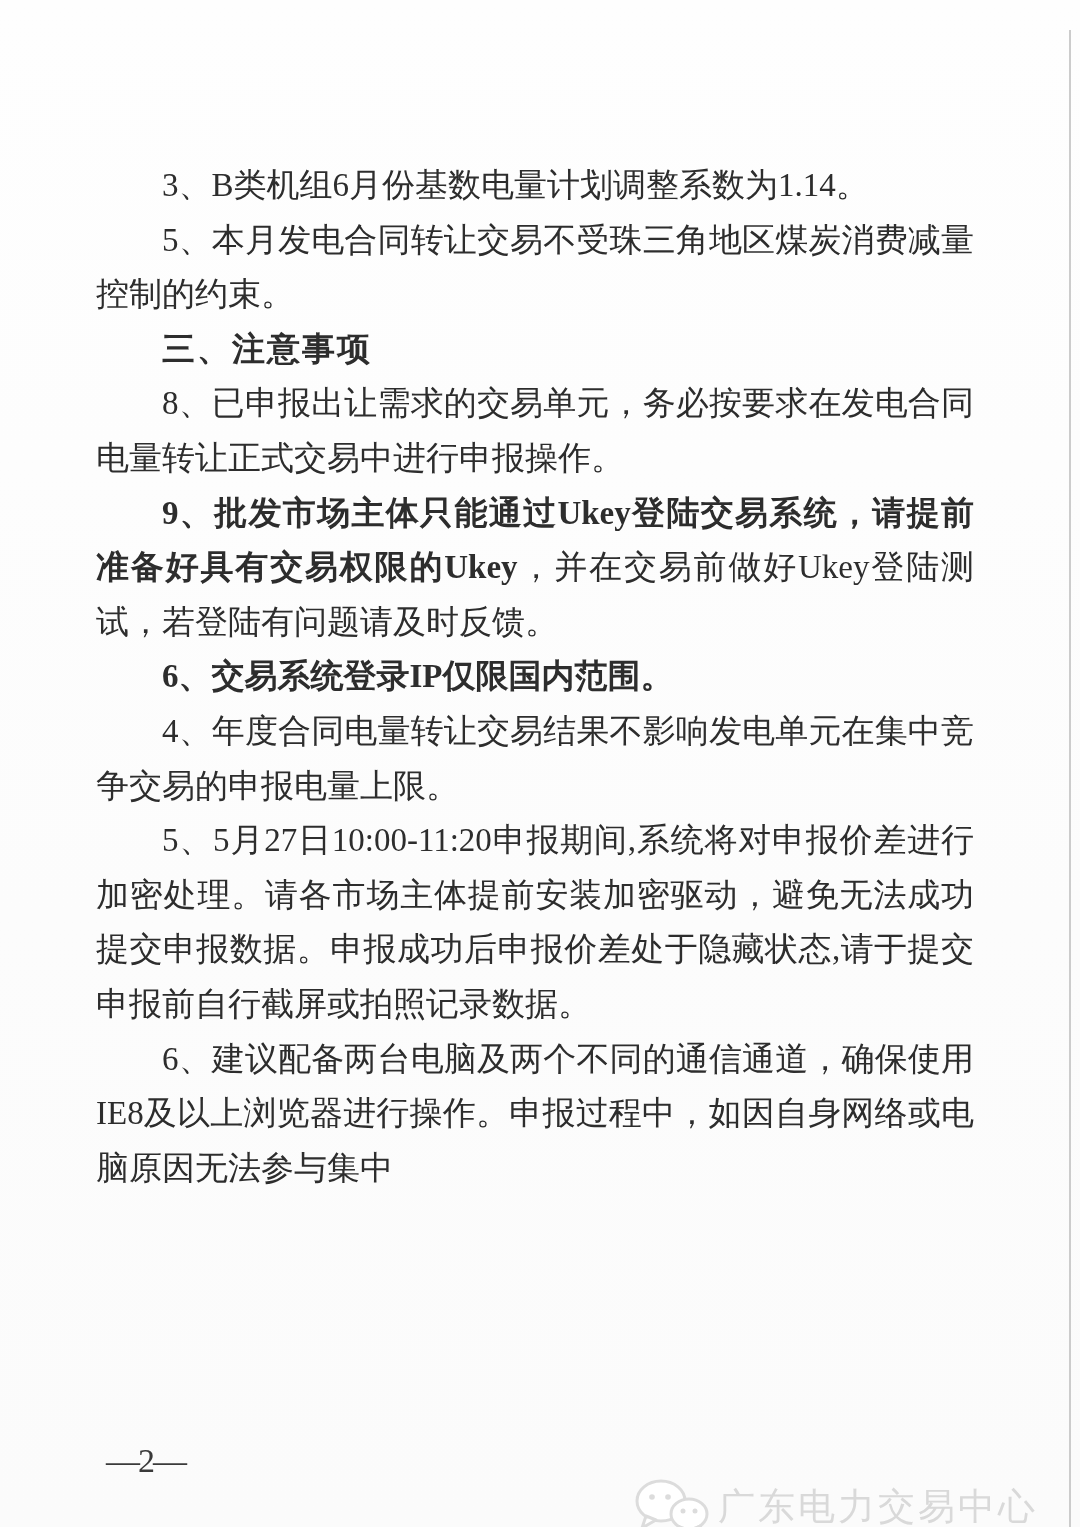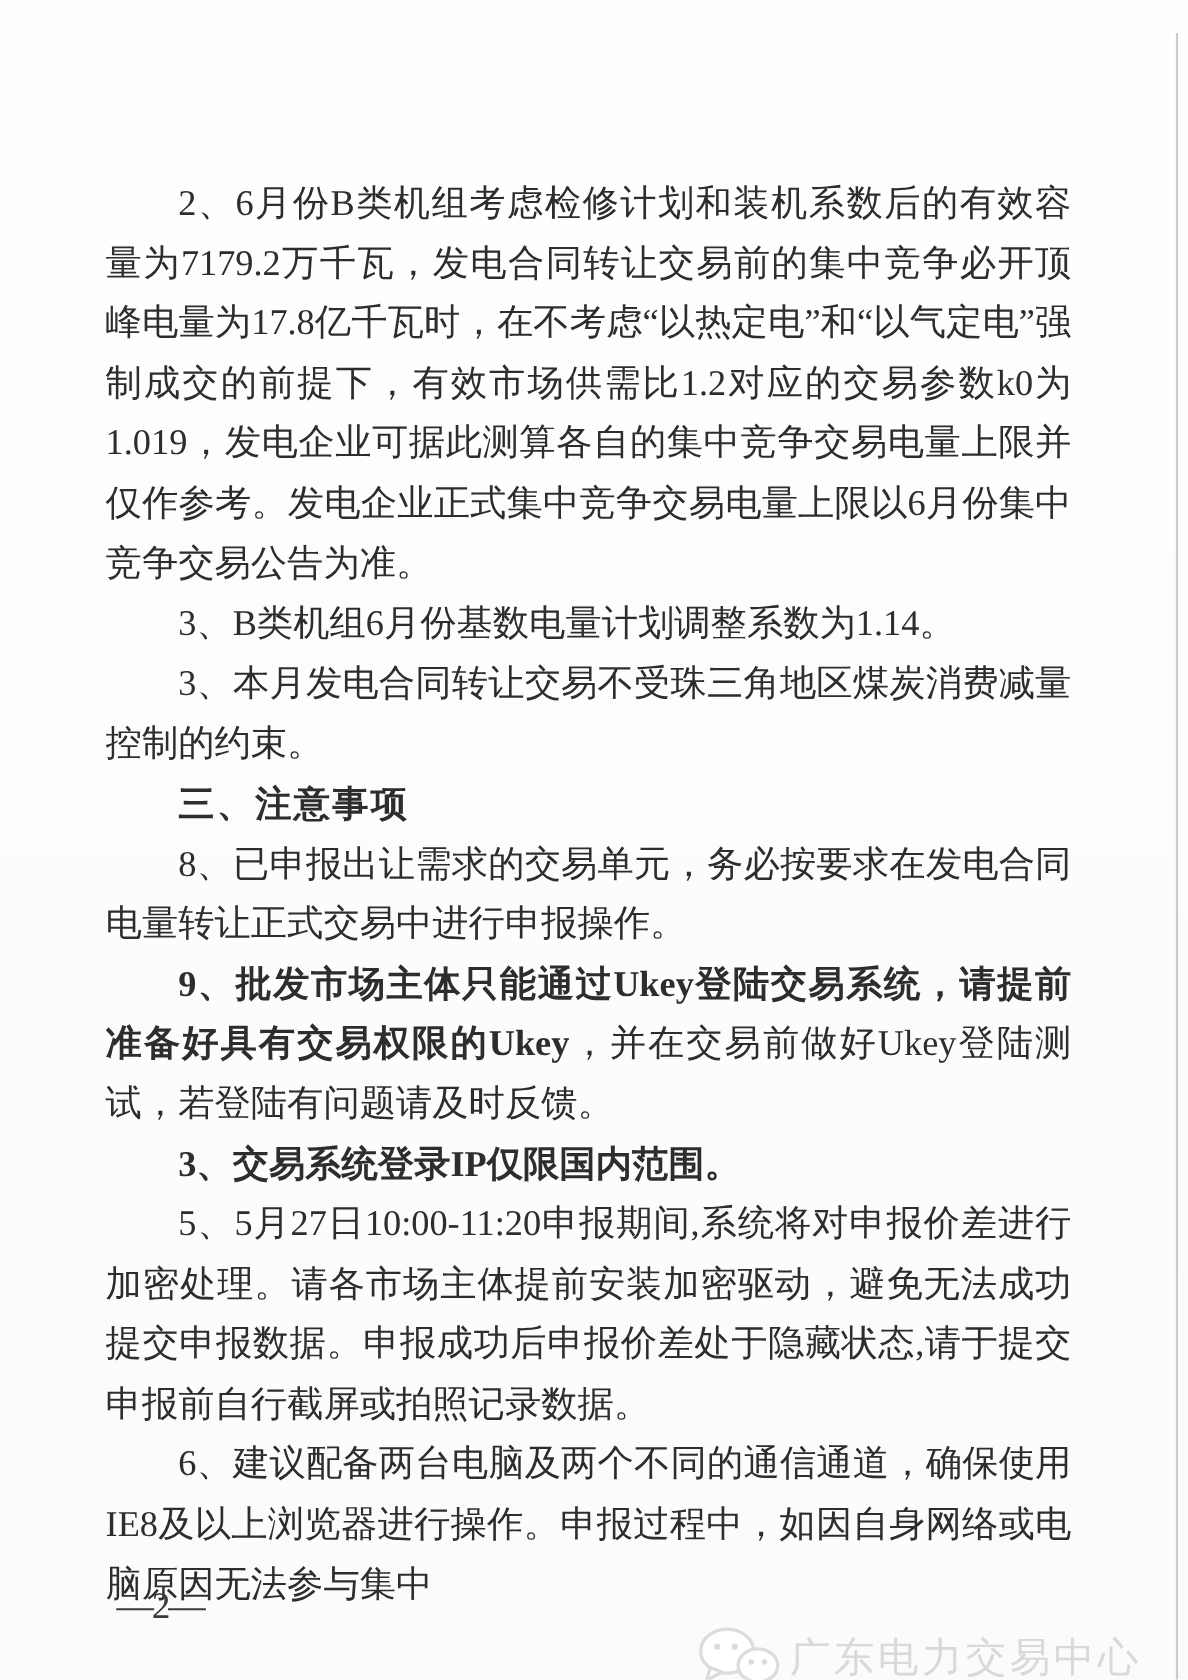--- a/index.html
+++ b/index.html
@@ -76,27 +76,27 @@
   }
 </style>
 </head>
 <body>
 
 <div class="scan-page">
 
   <div class="edge-line"></div>
 
   <div class="content" id="content">
-      <p><span>2、6月份B类机组考虑检修计划和装机系数后的有效容量为7179.2万千瓦，发电合同转让交易前的集中竞争必开顶峰电量为17.8亿千瓦时，在不考虑“以热定电”和“以气定电”强制成交的前提下，有效市场供需比1.2对应的交易参数k0为1.019，发电企业可据此测算各自的集中竞争交易电量上限并仅作参考。发电企业正式集中竞争交易电量上限以6月份集中竞争交易公告为准。</span></p>
       <p><span>3、B类机组6月份基数电量计划调整系数为1.14。</span></p>
-      <p><span>3、本月发电合同转让交易不受珠三角地区煤炭消费减量控制的约束。</span></p>
+      <p><span>5、本月发电合同转让交易不受珠三角地区煤炭消费减量控制的约束。</span></p>
       <p class="heading"><span class="seg-bold">三、注意事项</span></p>
       <p><span>8、已申报出让需求的交易单元，务必按要求在发电合同电量转让正式交易中进行申报操作。</span></p>
       <p><span class="seg-bold">9、批发市场主体只能通过Ukey登陆交易系统，请提前准备好具有交易权限的Ukey</span><span>，并在交易前做好Ukey登陆测试，若登陆有问题请及时反馈。</span></p>
-      <p><span class="seg-bold">3、交易系统登录IP仅限国内范围。</span></p>
+      <p><span class="seg-bold">6、交易系统登录IP仅限国内范围。</span></p>
+      <p><span>4、年度合同电量转让交易结果不影响发电单元在集中竞争交易的申报电量上限。</span></p>
       <p><span>5、5月27日10:00-11:20申报期间,系统将对申报价差进行加密处理。请各市场主体提前安装加密驱动，避免无法成功提交申报数据。申报成功后申报价差处于隐藏状态,请于提交申报前自行截屏或拍照记录数据。</span></p>
       <p><span>6、建议配备两台电脑及两个不同的通信通道，确保使用IE8及以上浏览器进行操作。申报过程中，如因自身网络或电脑原因无法参与集中</span></p>
     </div>
 
   <span class="page-number">—2—</span>
 
   <div class="watermark">
     <span>
       <svg width="76" height="62" viewBox="0 0 76 62" fill="none">
         <ellipse cx="27" cy="25" rx="24" ry="20" fill="#ffffff" stroke="#dcdcdc" stroke-width="3"></ellipse>

